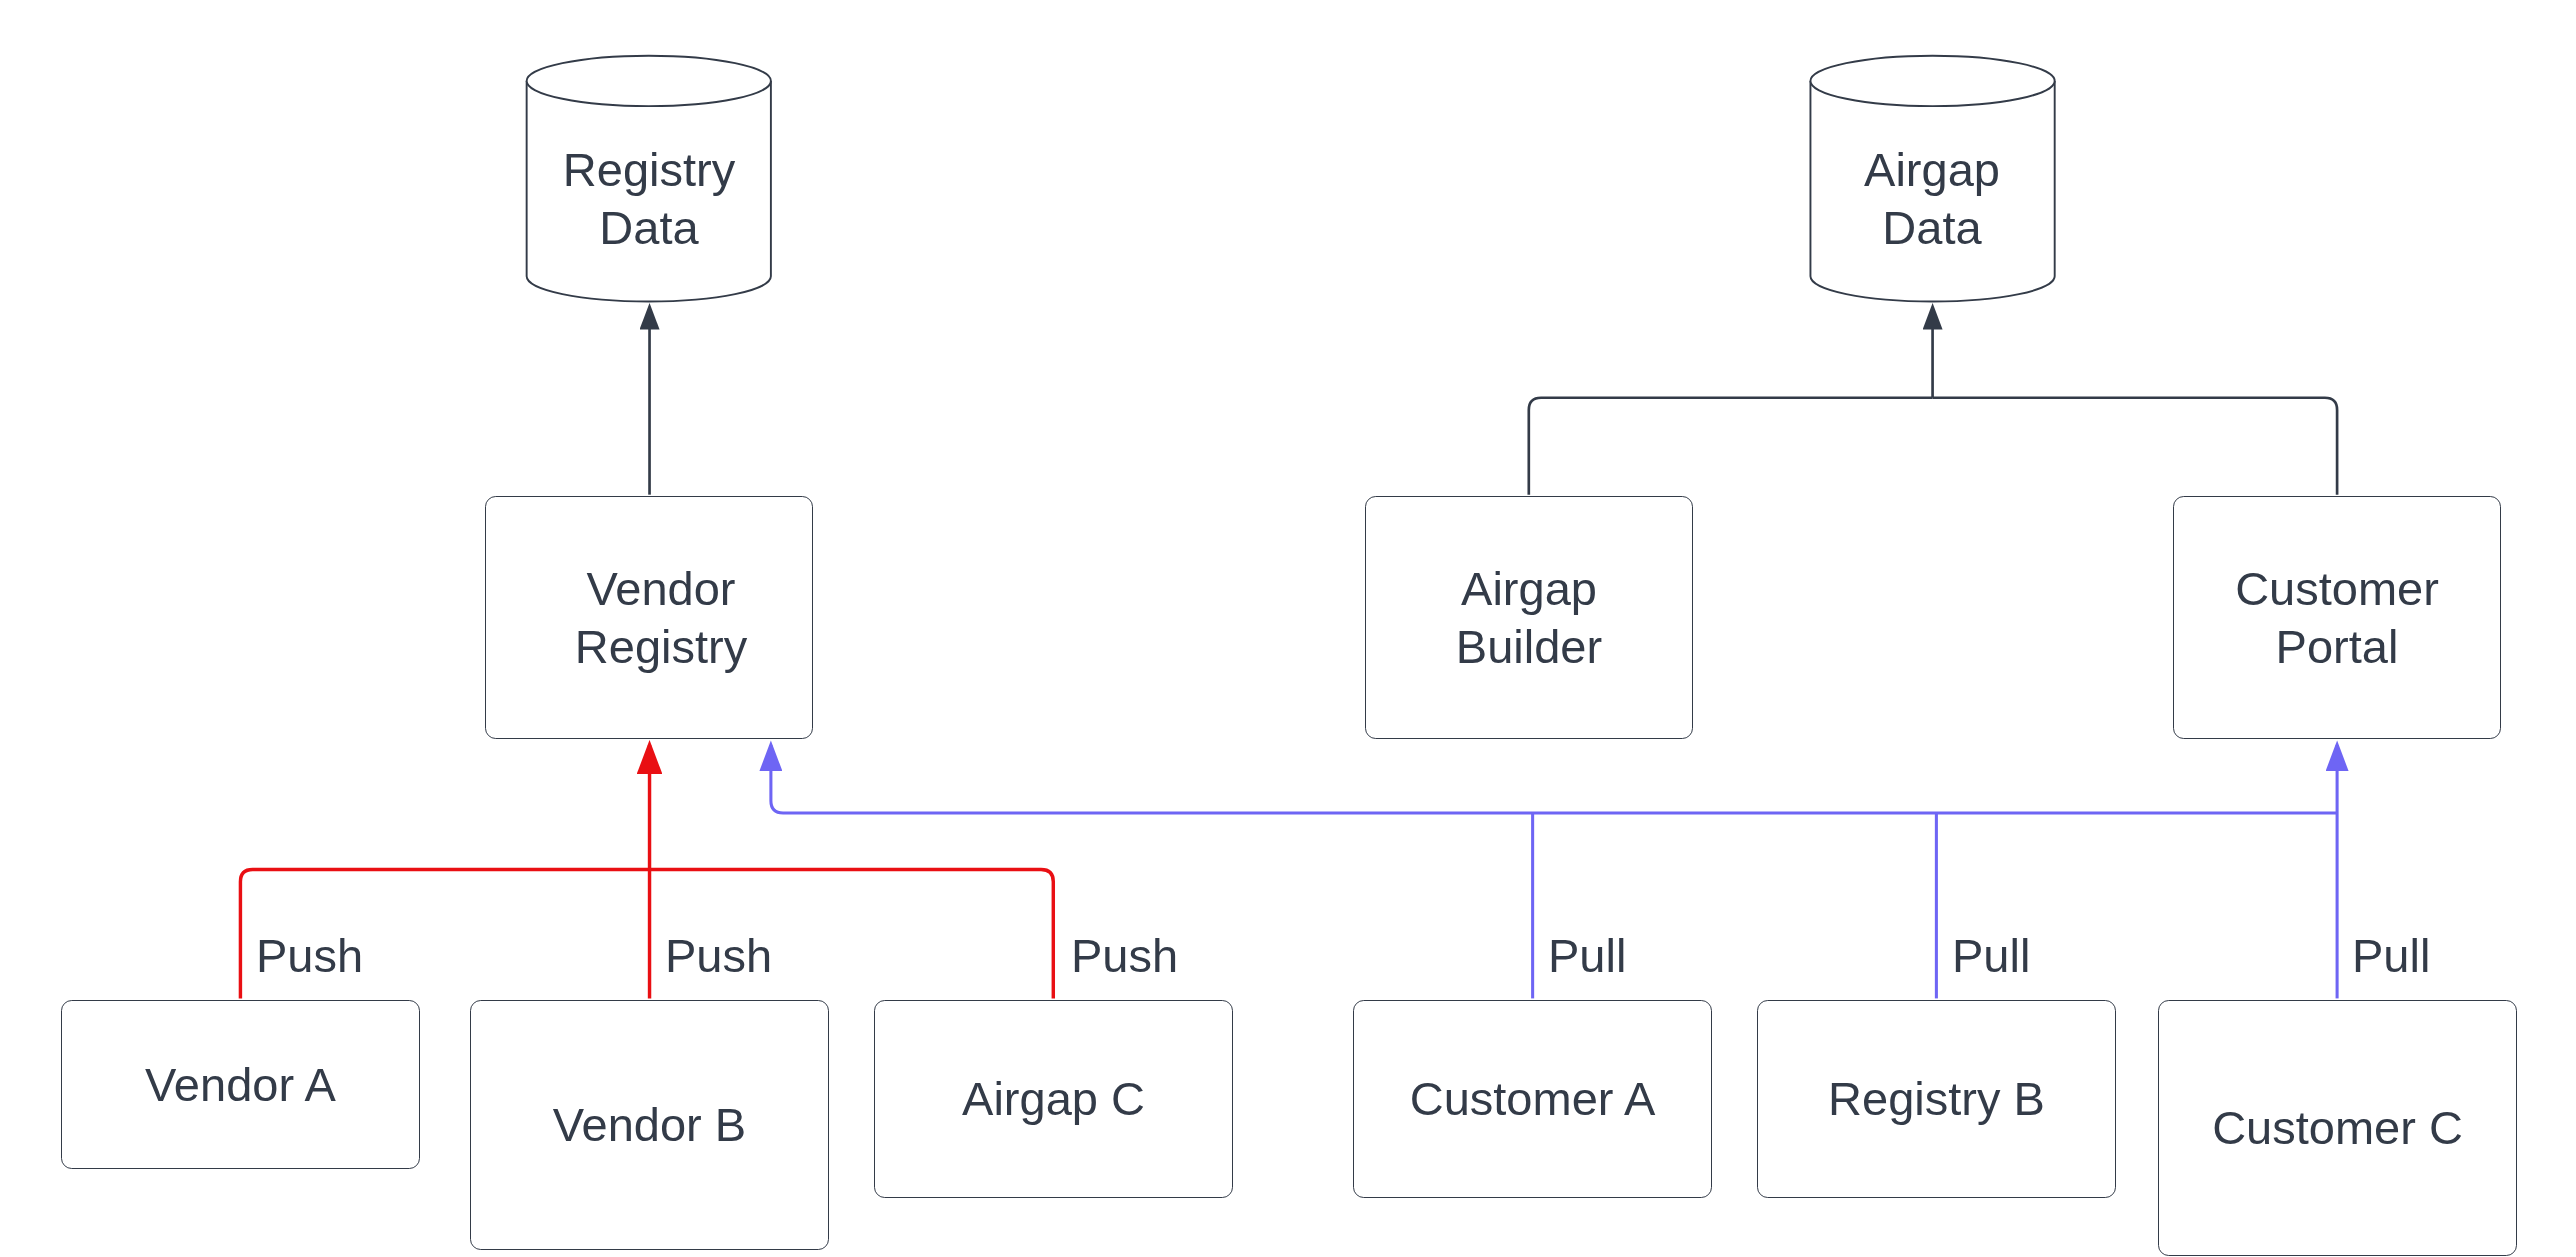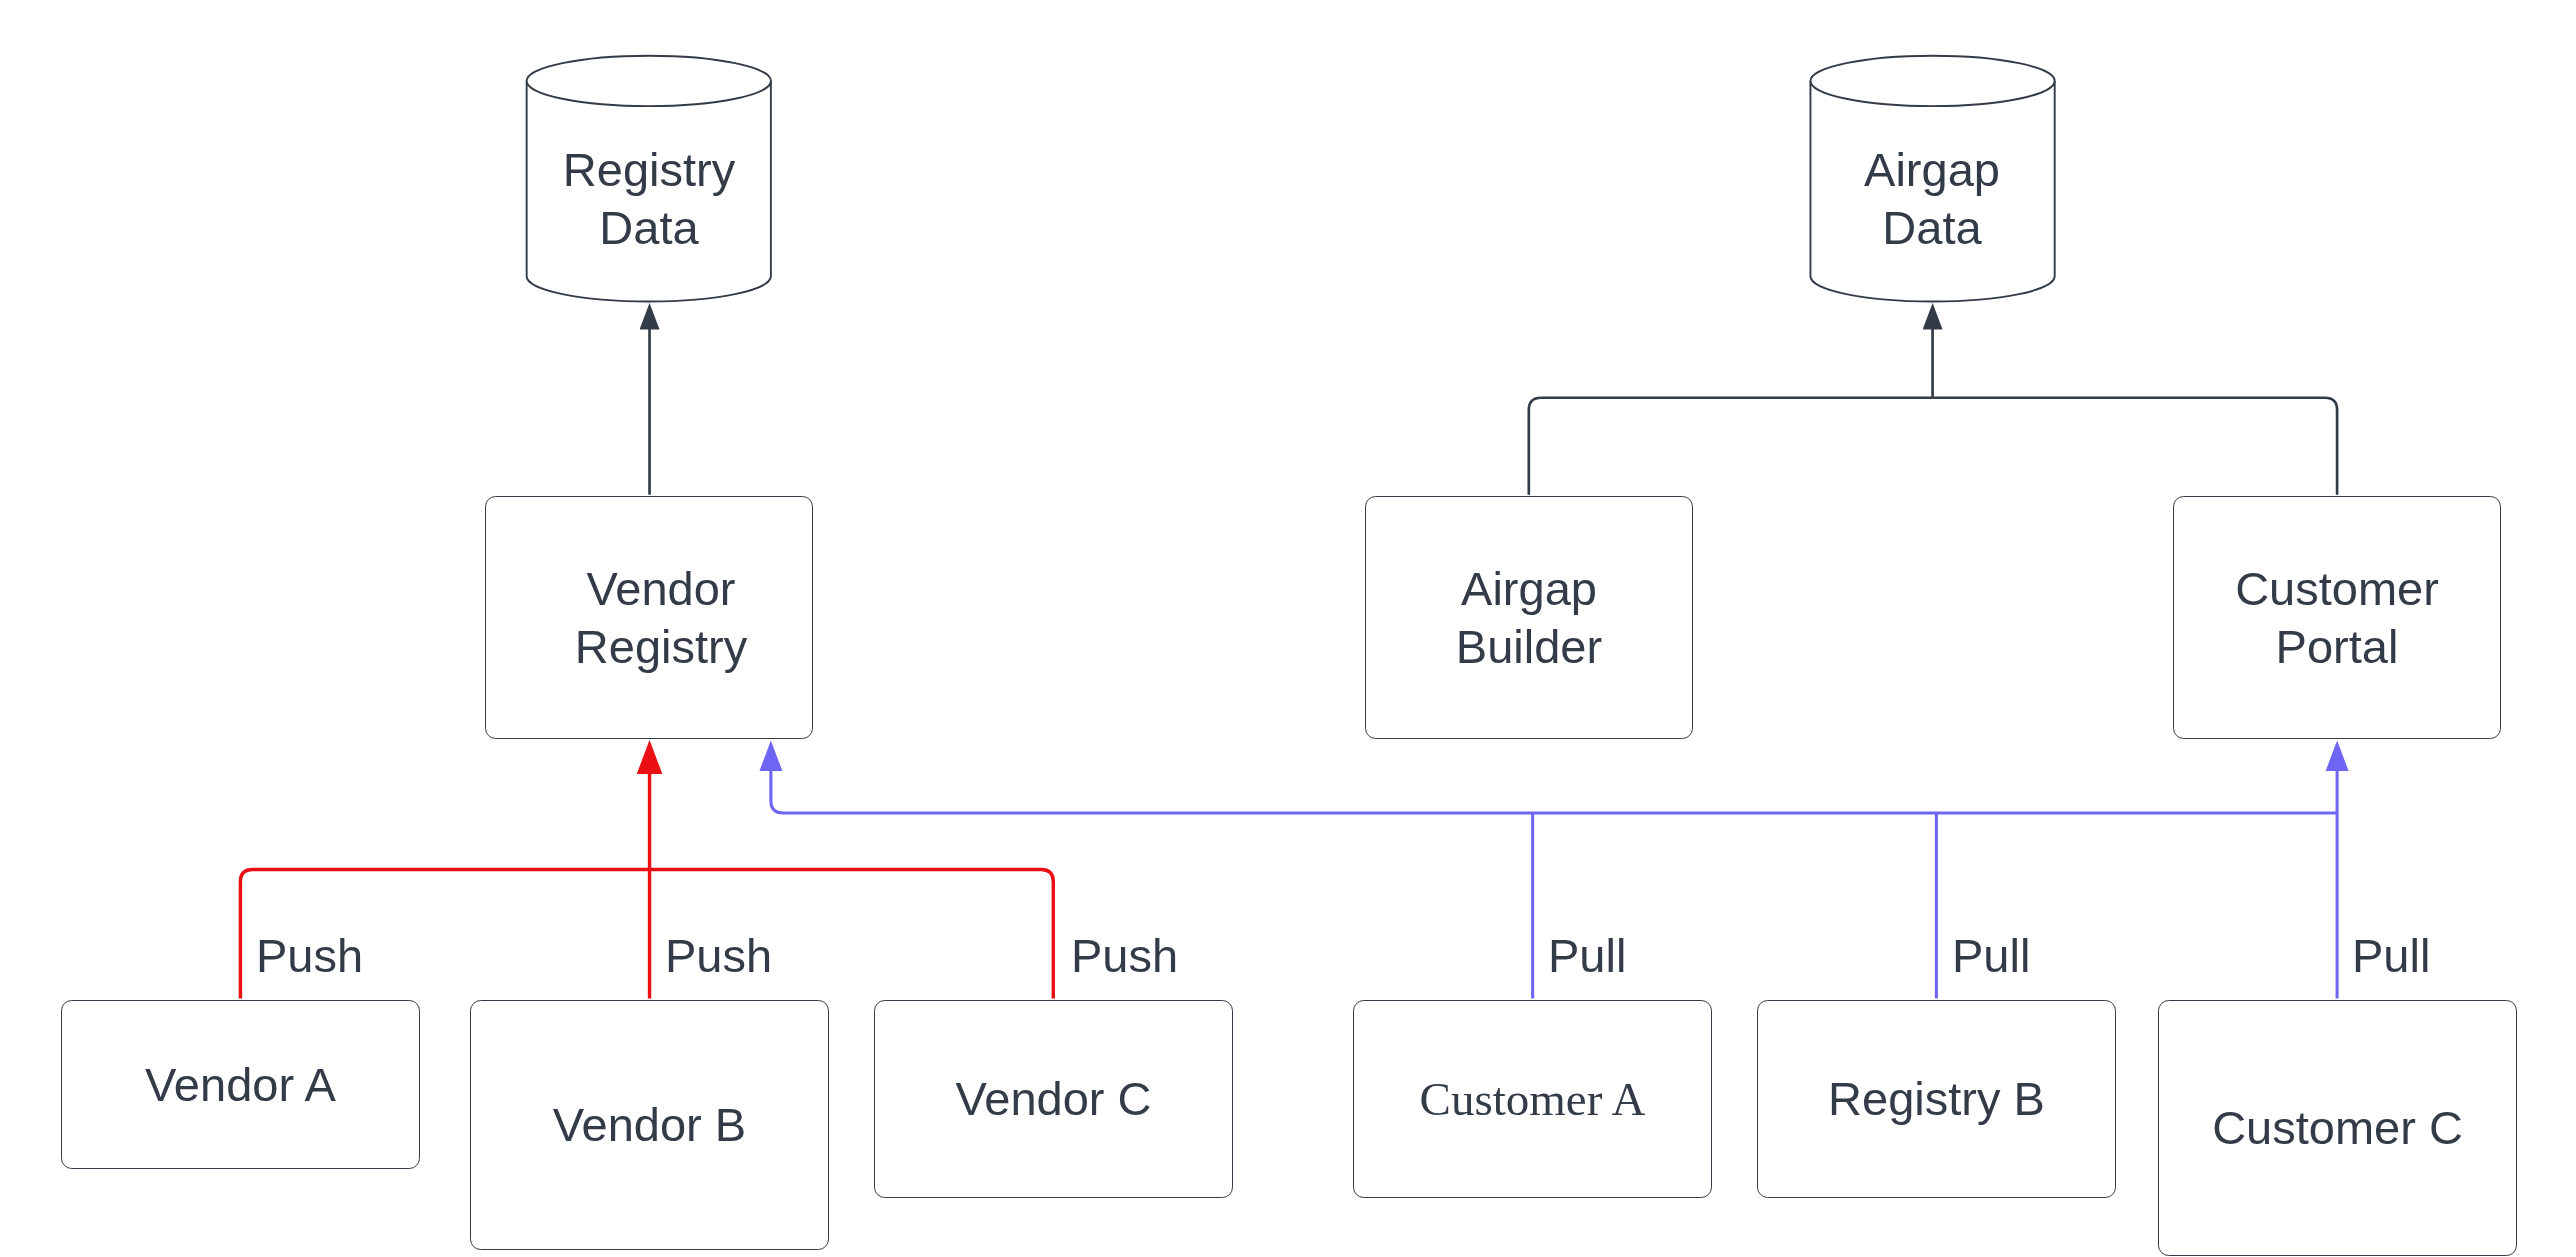--- a/index.html
+++ b/index.html
@@ -75,22 +75,22 @@
 
   <div class="node-box" style="left:485px;top:496px;width:328px;height:243px;padding-left:24px;">Vendor
 Registry</div>
   <div class="node-box" style="left:1365px;top:496px;width:328px;height:243px;">Airgap
 Builder</div>
   <div class="node-box" style="left:2173px;top:496px;width:328px;height:243px;">Customer
 Portal</div>
 
   <div class="node-box" style="left:61px;top:1000px;width:359px;height:169px;">Vendor A</div>
   <div class="node-box" style="left:470px;top:1000px;width:359px;height:250px;">Vendor B</div>
-  <div class="node-box" style="left:874px;top:1000px;width:359px;height:198px;">Vendor C</div>
-  <div class="node-box" style="left:1353px;top:1000px;width:359px;height:198px;font-family:Liberation Serif, serif;">Customer A</div>
+  <div class="node-box" style="left:874px;top:1000px;width:359px;height:198px;">Airgap C</div>
+  <div class="node-box" style="left:1353px;top:1000px;width:359px;height:198px;">Customer A</div>
   <div class="node-box" style="left:1757px;top:1000px;width:359px;height:198px;">Registry B</div>
   <div class="node-box" style="left:2158px;top:1000px;width:359px;height:256px;">Customer C</div>
 
   <div class="edge-label" style="left:256px;top:932px;">Push</div>
   <div class="edge-label" style="left:665px;top:932px;">Push</div>
   <div class="edge-label" style="left:1071px;top:932px;">Push</div>
   <div class="edge-label" style="left:1548px;top:932px;">Pull</div>
   <div class="edge-label" style="left:1952px;top:932px;">Pull</div>
   <div class="edge-label" style="left:2352px;top:932px;">Pull</div>
 

